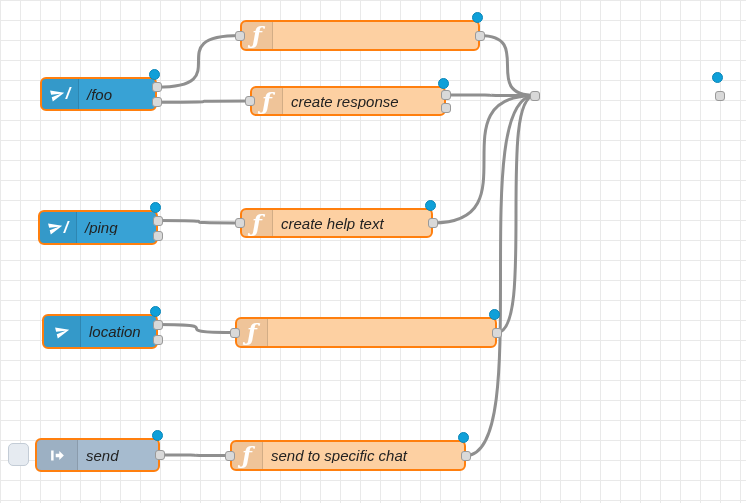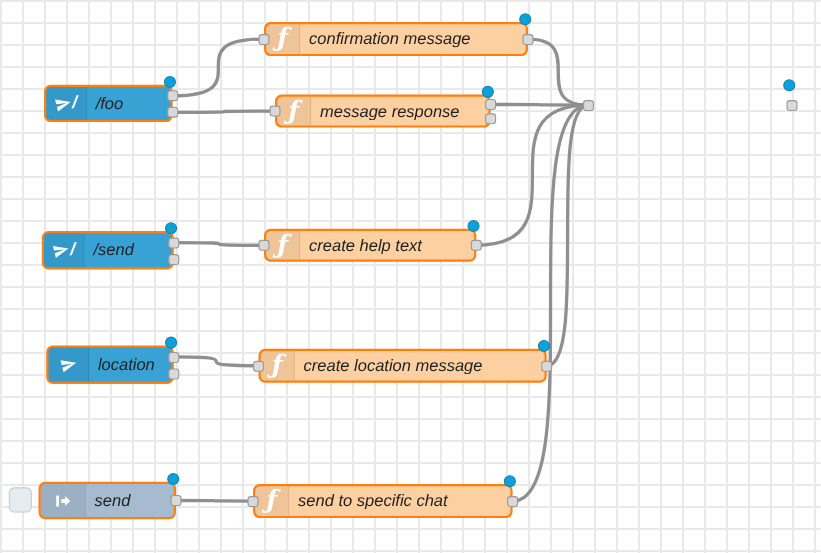--- a/index.html
+++ b/index.html
@@ -63,58 +63,57 @@
       <path d="M 433 223 C 535 223 433 95.5 535 95.5" fill="none" stroke="#8f8f8f" stroke-width="3" stroke-linecap="round"></path>
       <path d="M 158 324.5 C 235 324.5 158 332.5 235 332.5" fill="none" stroke="#8f8f8f" stroke-width="3" stroke-linecap="round"></path>
       <path d="M 497 332.5 C 535 332.5 497 95.5 535 95.5" fill="none" stroke="#8f8f8f" stroke-width="3" stroke-linecap="round"></path>
       <path d="M 160 455 C 230 455 160 455.5 230 455.5" fill="none" stroke="#8f8f8f" stroke-width="3" stroke-linecap="round"></path>
       <path d="M 466 455.5 C 535 455.5 466 95.5 535 95.5" fill="none" stroke="#8f8f8f" stroke-width="3" stroke-linecap="round"></path>
     </svg>
 <div class="node" style="left: 240px; top: 20px; width: 240px; height: 31px; background: rgb(253, 208, 162); border-color: rgb(255, 127, 14);">
       <span class="nicon left" style="width: 30px;">
         <span class="fg">ƒ</span>
       </span>
-      <span class="nlabel">confirmation message</span>
     </div>
     <div class="port" style="left: 235px; top: 30.5px;"></div>
     <div class="port" style="left: 475px; top: 30.5px;"></div>
     <div class="status-dot" style="left: 471.5px; top: 11.5px; background: rgb(15, 160, 217);"></div>
     <div class="node" style="left: 40px; top: 77px; width: 117px; height: 34px; background: rgb(56, 162, 213); border-color: rgb(255, 127, 14);">
       <span class="nicon left" style="width: 36px;">
         <svg class="plane" viewBox="0 0 24 24" width="15" height="15">
           <path fill="#ffffff" d="M2 21l21-9L2 3v7l15 2-15 2z"></path>
         </svg>
         <span class="slash">/</span>
       </span>
       <span class="nlabel">/foo</span>
     </div>
     <div class="port" style="left: 152px; top: 82.2px;"></div>
     <div class="port" style="left: 152px; top: 97.16px;"></div>
     <div class="status-dot" style="left: 148.5px; top: 68.5px; background: rgb(15, 160, 217);"></div>
     <div class="node" style="left: 250px; top: 86px; width: 196px; height: 30px; background: rgb(253, 208, 162); border-color: rgb(255, 127, 14);">
       <span class="nicon left" style="width: 30px;">
         <span class="fg">ƒ</span>
       </span>
-      <span class="nlabel">message response</span>
+      <span class="nlabel">create response</span>
     </div>
     <div class="port" style="left: 245px; top: 96px;"></div>
     <div class="port" style="left: 441px; top: 90px;"></div>
     <div class="port" style="left: 441px; top: 103.2px;"></div>
     <div class="status-dot" style="left: 437.5px; top: 77.5px; background: rgb(15, 160, 217);"></div>
     <div class="port" style="left: 530px; top: 90.5px;"></div>
     <div class="port" style="left: 715px; top: 90.5px;"></div>
     <div class="status-dot" style="left: 711.5px; top: 71.5px; background: rgb(15, 160, 217);"></div>
     <div class="node" style="left: 38px; top: 210px; width: 120px; height: 35px; background: rgb(56, 162, 213); border-color: rgb(255, 127, 14);">
       <span class="nicon left" style="width: 36px;">
         <svg class="plane" viewBox="0 0 24 24" width="15" height="15">
           <path fill="#ffffff" d="M2 21l21-9L2 3v7l15 2-15 2z"></path>
         </svg>
         <span class="slash">/</span>
       </span>
-      <span class="nlabel">/send</span>
+      <span class="nlabel">/ping</span>
     </div>
     <div class="port" style="left: 153px; top: 215.5px;"></div>
     <div class="port" style="left: 153px; top: 230.9px;"></div>
     <div class="status-dot" style="left: 149.5px; top: 201.5px; background: rgb(15, 160, 217);"></div>
     <div class="node" style="left: 240px; top: 208px; width: 193px; height: 30px; background: rgb(253, 208, 162); border-color: rgb(255, 127, 14);">
       <span class="nicon left" style="width: 30px;">
         <span class="fg">ƒ</span>
       </span>
       <span class="nlabel">create help text</span>
     </div>
@@ -129,21 +128,20 @@
       </span>
       <span class="nlabel">location</span>
     </div>
     <div class="port" style="left: 153px; top: 319.5px;"></div>
     <div class="port" style="left: 153px; top: 334.9px;"></div>
     <div class="status-dot" style="left: 149.5px; top: 305.5px; background: rgb(15, 160, 217);"></div>
     <div class="node" style="left: 235px; top: 317px; width: 262px; height: 31px; background: rgb(253, 208, 162); border-color: rgb(255, 127, 14);">
       <span class="nicon left" style="width: 30px;">
         <span class="fg">ƒ</span>
       </span>
-      <span class="nlabel">create location message</span>
     </div>
     <div class="port" style="left: 230px; top: 327.5px;"></div>
     <div class="port" style="left: 492px; top: 327.5px;"></div>
     <div class="status-dot" style="left: 488.5px; top: 308.5px; background: rgb(15, 160, 217);"></div>
     <div class="node" style="left: 35px; top: 438px; width: 125px; height: 34px; background: rgb(166, 187, 207); border-color: rgb(255, 127, 14);">
       <span class="nicon left" style="width: 40px;">
         <svg viewBox="0 0 24 24" width="17" height="17">
           <path fill="#ffffff" d="M3 5h3.5v14H3zM9.5 9.5h5V5.6L21 12l-6.5 6.4v-3.9h-5z"></path>
         </svg>
       </span>

